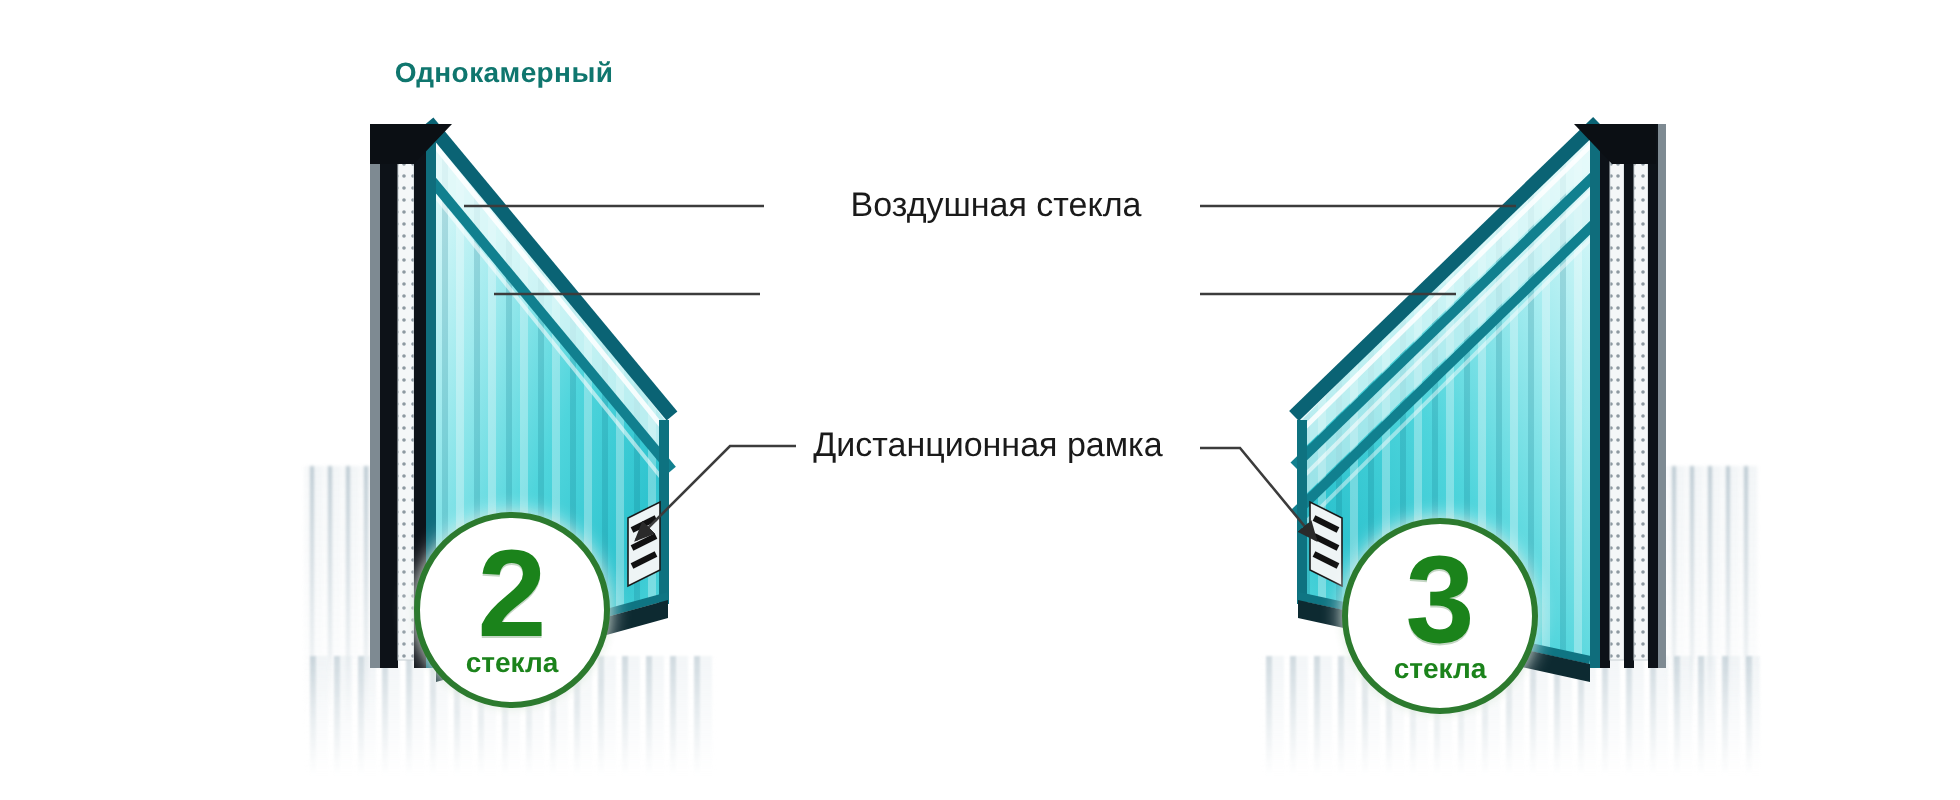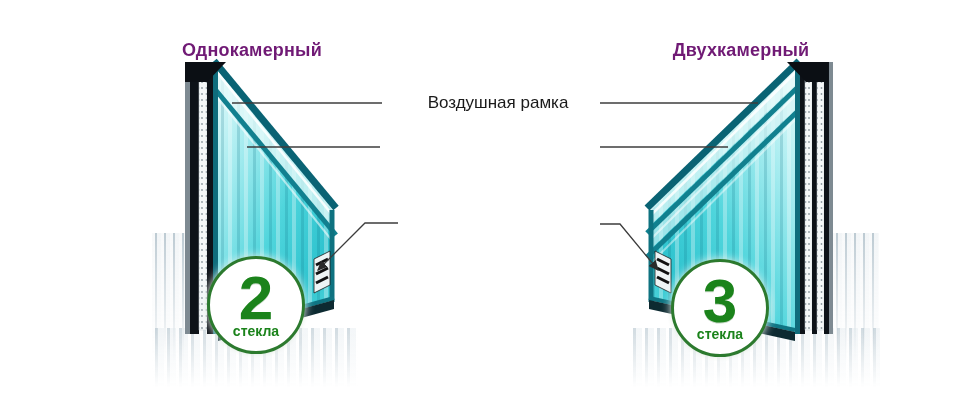--- a/index.html
+++ b/index.html
@@ -1,22 +1,22 @@
 <!DOCTYPE html>
 <html><head>
 <meta charset="utf-8">
 <style>
   html,body{margin:0;padding:0;background:#fff;}
   #canvas{
     position:relative;width:980px;height:400px;background:#ffffff;overflow:hidden;
     font-family:"Liberation Sans", sans-serif;
   }
   .unit-title{
-    position:absolute;top:40px;width:160px;text-align:center;
-    font-size:18px;font-weight:700;color:#701a75;letter-spacing:.2px;white-space:nowrap;
+    position:absolute;top:28px;width:160px;text-align:center;
+    font-size:14px;font-weight:700;color:#0f766e;letter-spacing:.2px;white-space:nowrap;
   }
   #title-left{left:172px;}
   #title-right{left:661px;}
   .center-label{
     position:absolute;width:240px;text-align:center;
     font-size:17px;font-weight:400;color:#1a1a1a;white-space:nowrap;
   }
   #label-air{left:378px;top:93px;}
   #label-glass{left:378px;top:137px;}
   #label-spacer{left:374px;top:213px;}
@@ -72,21 +72,20 @@
 <body>
 
 <div id="canvas">
 
   <div class="side-shadow" id="side-shadow-left"></div>
   <div class="side-shadow" id="side-shadow-right"></div>
   <div class="reflection" id="reflection-left"></div>
   <div class="reflection" id="reflection-right"></div>
 
   <div class="unit-title" id="title-left">Однокамерный</div>
-  <div class="unit-title" id="title-right">Двухкамерный</div>
 
   <svg class="unit-svg" id="unit-left" viewBox="0 0 160 290">
     <defs>
       <linearGradient id="glassFaceL" x1="0" y1="0" x2="1" y2="1">
         <stop offset="0" stop-color="#eafcfc"></stop>
         <stop offset="0.28" stop-color="#9feaee"></stop>
         <stop offset="0.55" stop-color="#4fd5dc"></stop>
         <stop offset="0.8" stop-color="#2fc4cf"></stop>
         <stop offset="1" stop-color="#57dade"></stop>
       </linearGradient>
@@ -197,21 +196,22 @@
     <g stroke="#3c3c3c" stroke-width="1.3" fill="none">
       <line x1="382" y1="103" x2="232" y2="103"></line>
       <line x1="600" y1="103" x2="758" y2="103"></line>
       <line x1="380" y1="147" x2="247" y2="147"></line>
       <line x1="600" y1="147" x2="728" y2="147"></line>
       <polyline points="398,223 365,223 318,270" marker-end="url(#arrow)"></polyline>
       <polyline points="600,224 620,224 658,270" marker-end="url(#arrow)"></polyline>
     </g>
   </svg>
 
-  <div class="center-label" id="label-air">Воздушная рамка</div>
+  <div class="center-label" id="label-air">Воздушная стекла</div>
+  <div class="center-label" id="label-spacer">Дистанционная рамка</div>
 
   <div class="badge" id="badge-left">
     <div class="badge-number">2</div>
     <div class="badge-caption">стекла</div>
   </div>
   <div class="badge" id="badge-right">
     <div class="badge-number">3</div>
     <div class="badge-caption">стекла</div>
   </div>
 

